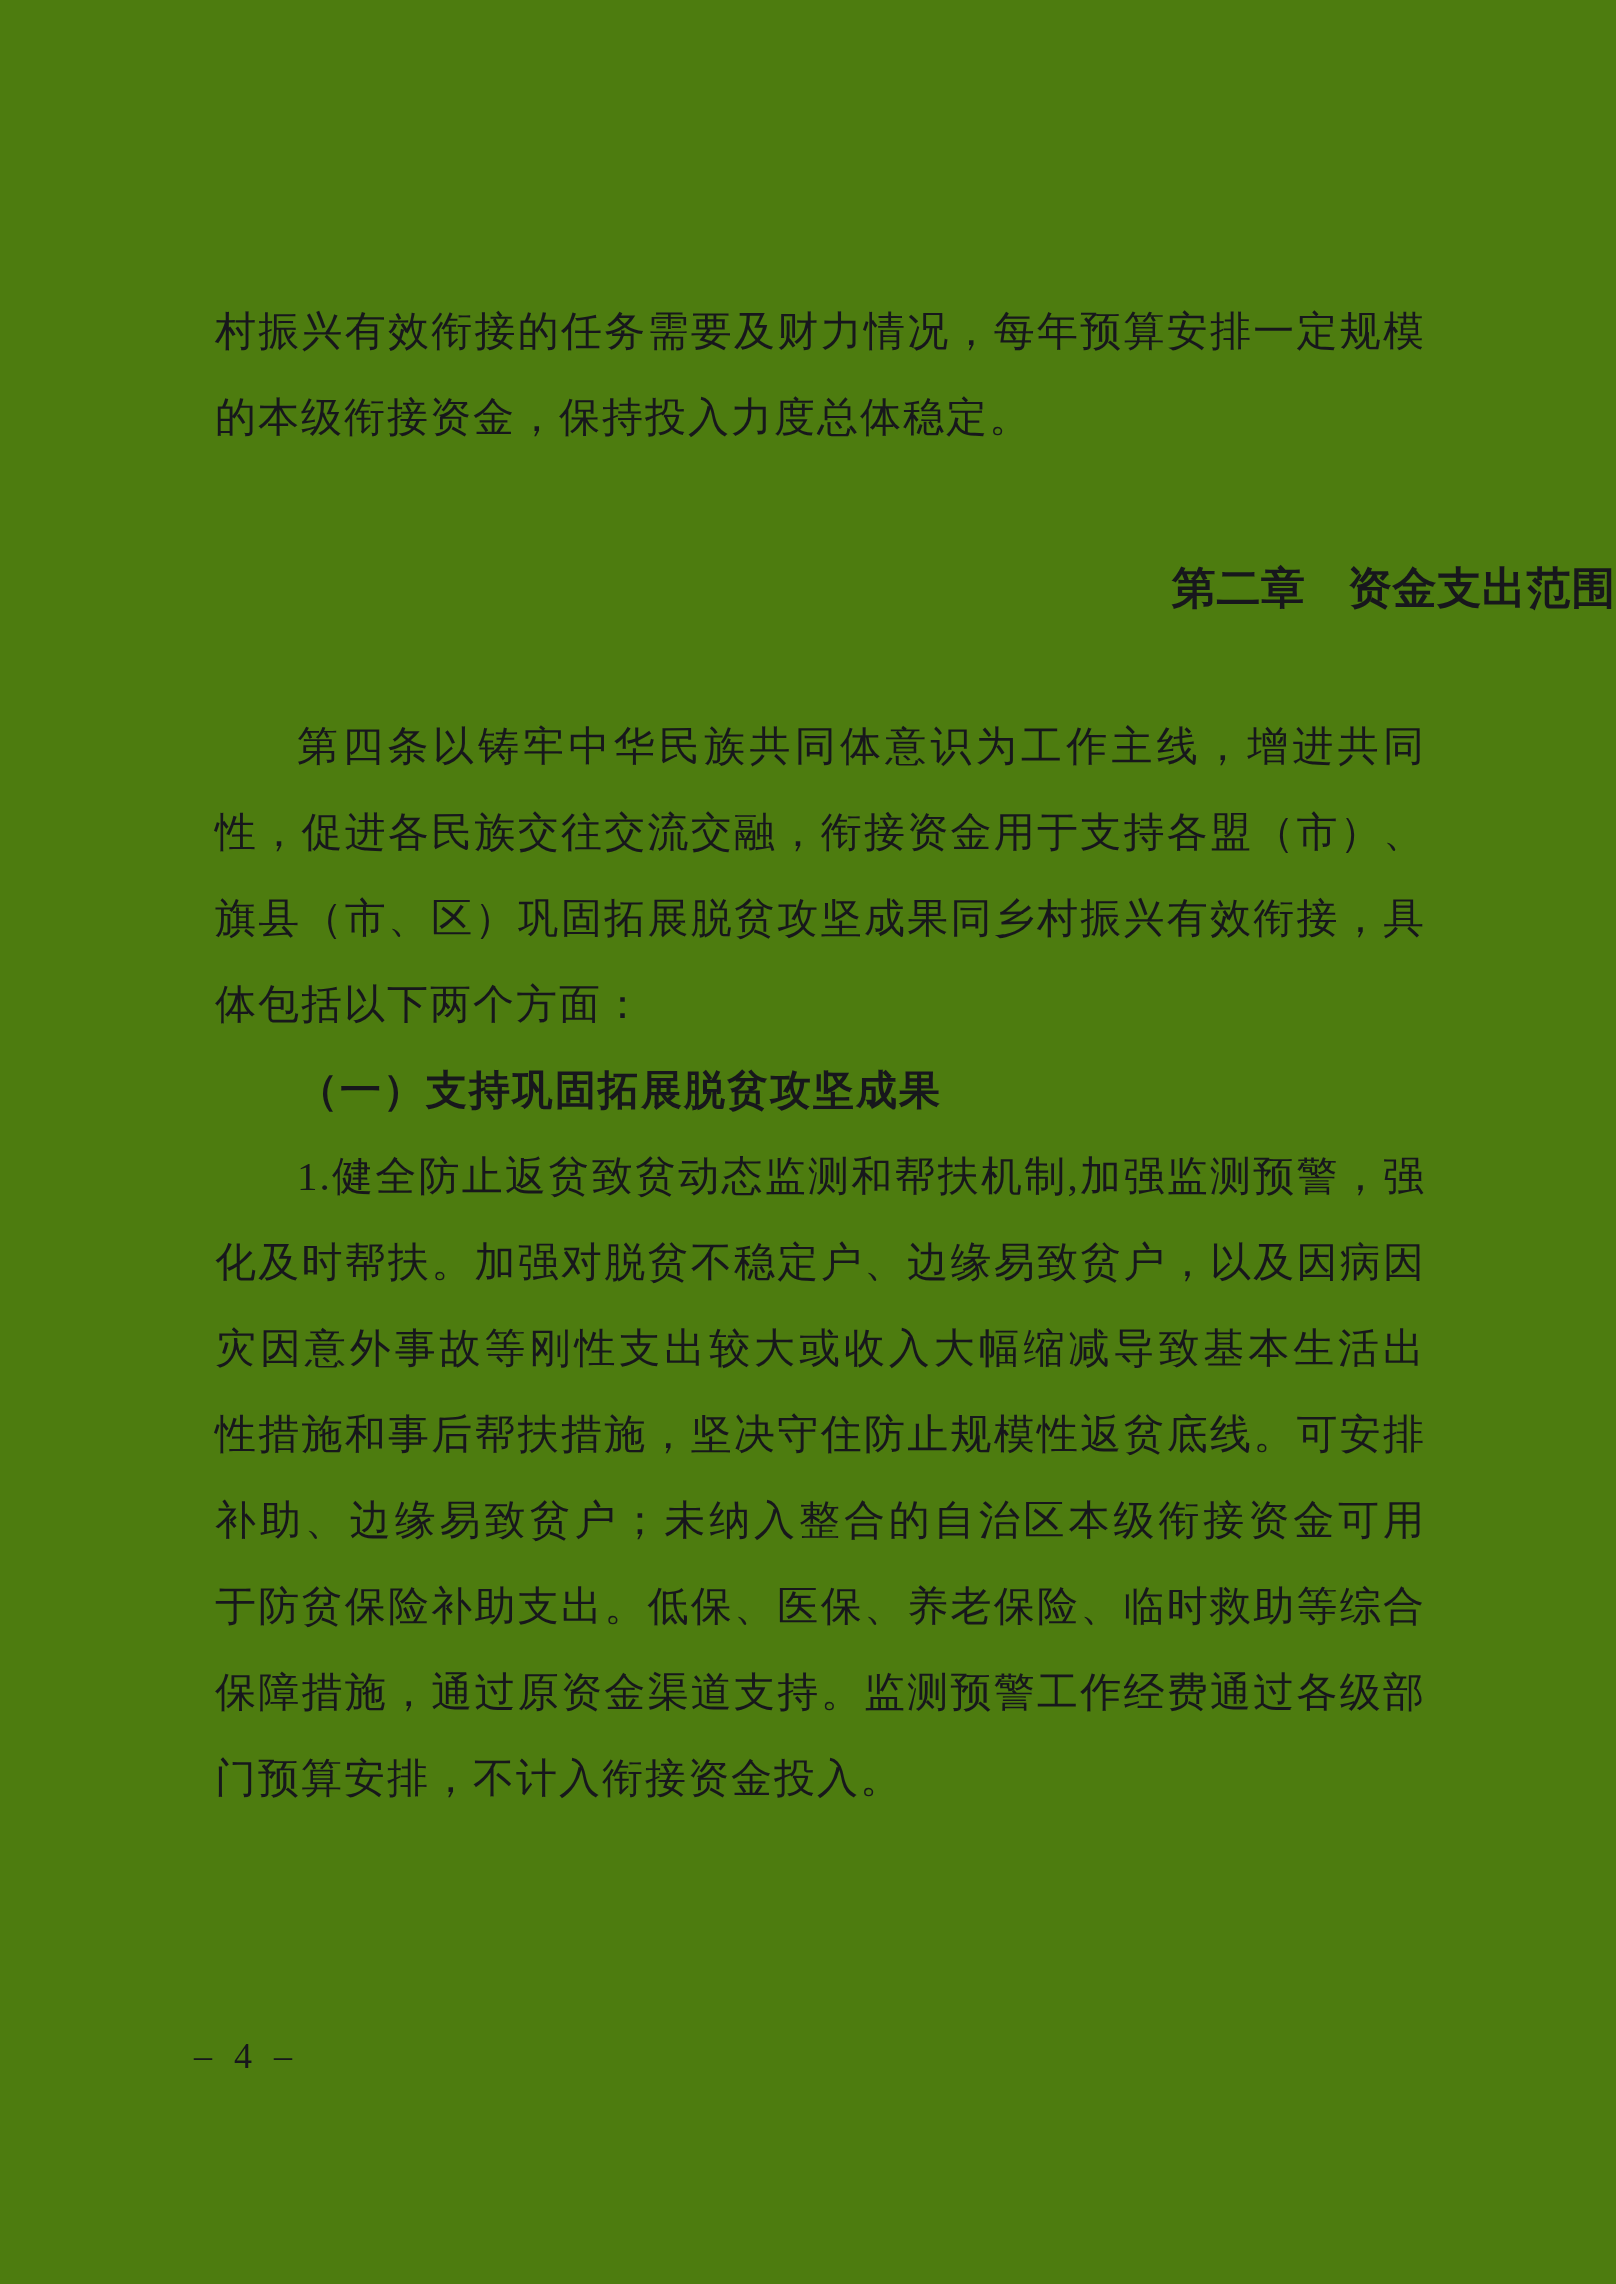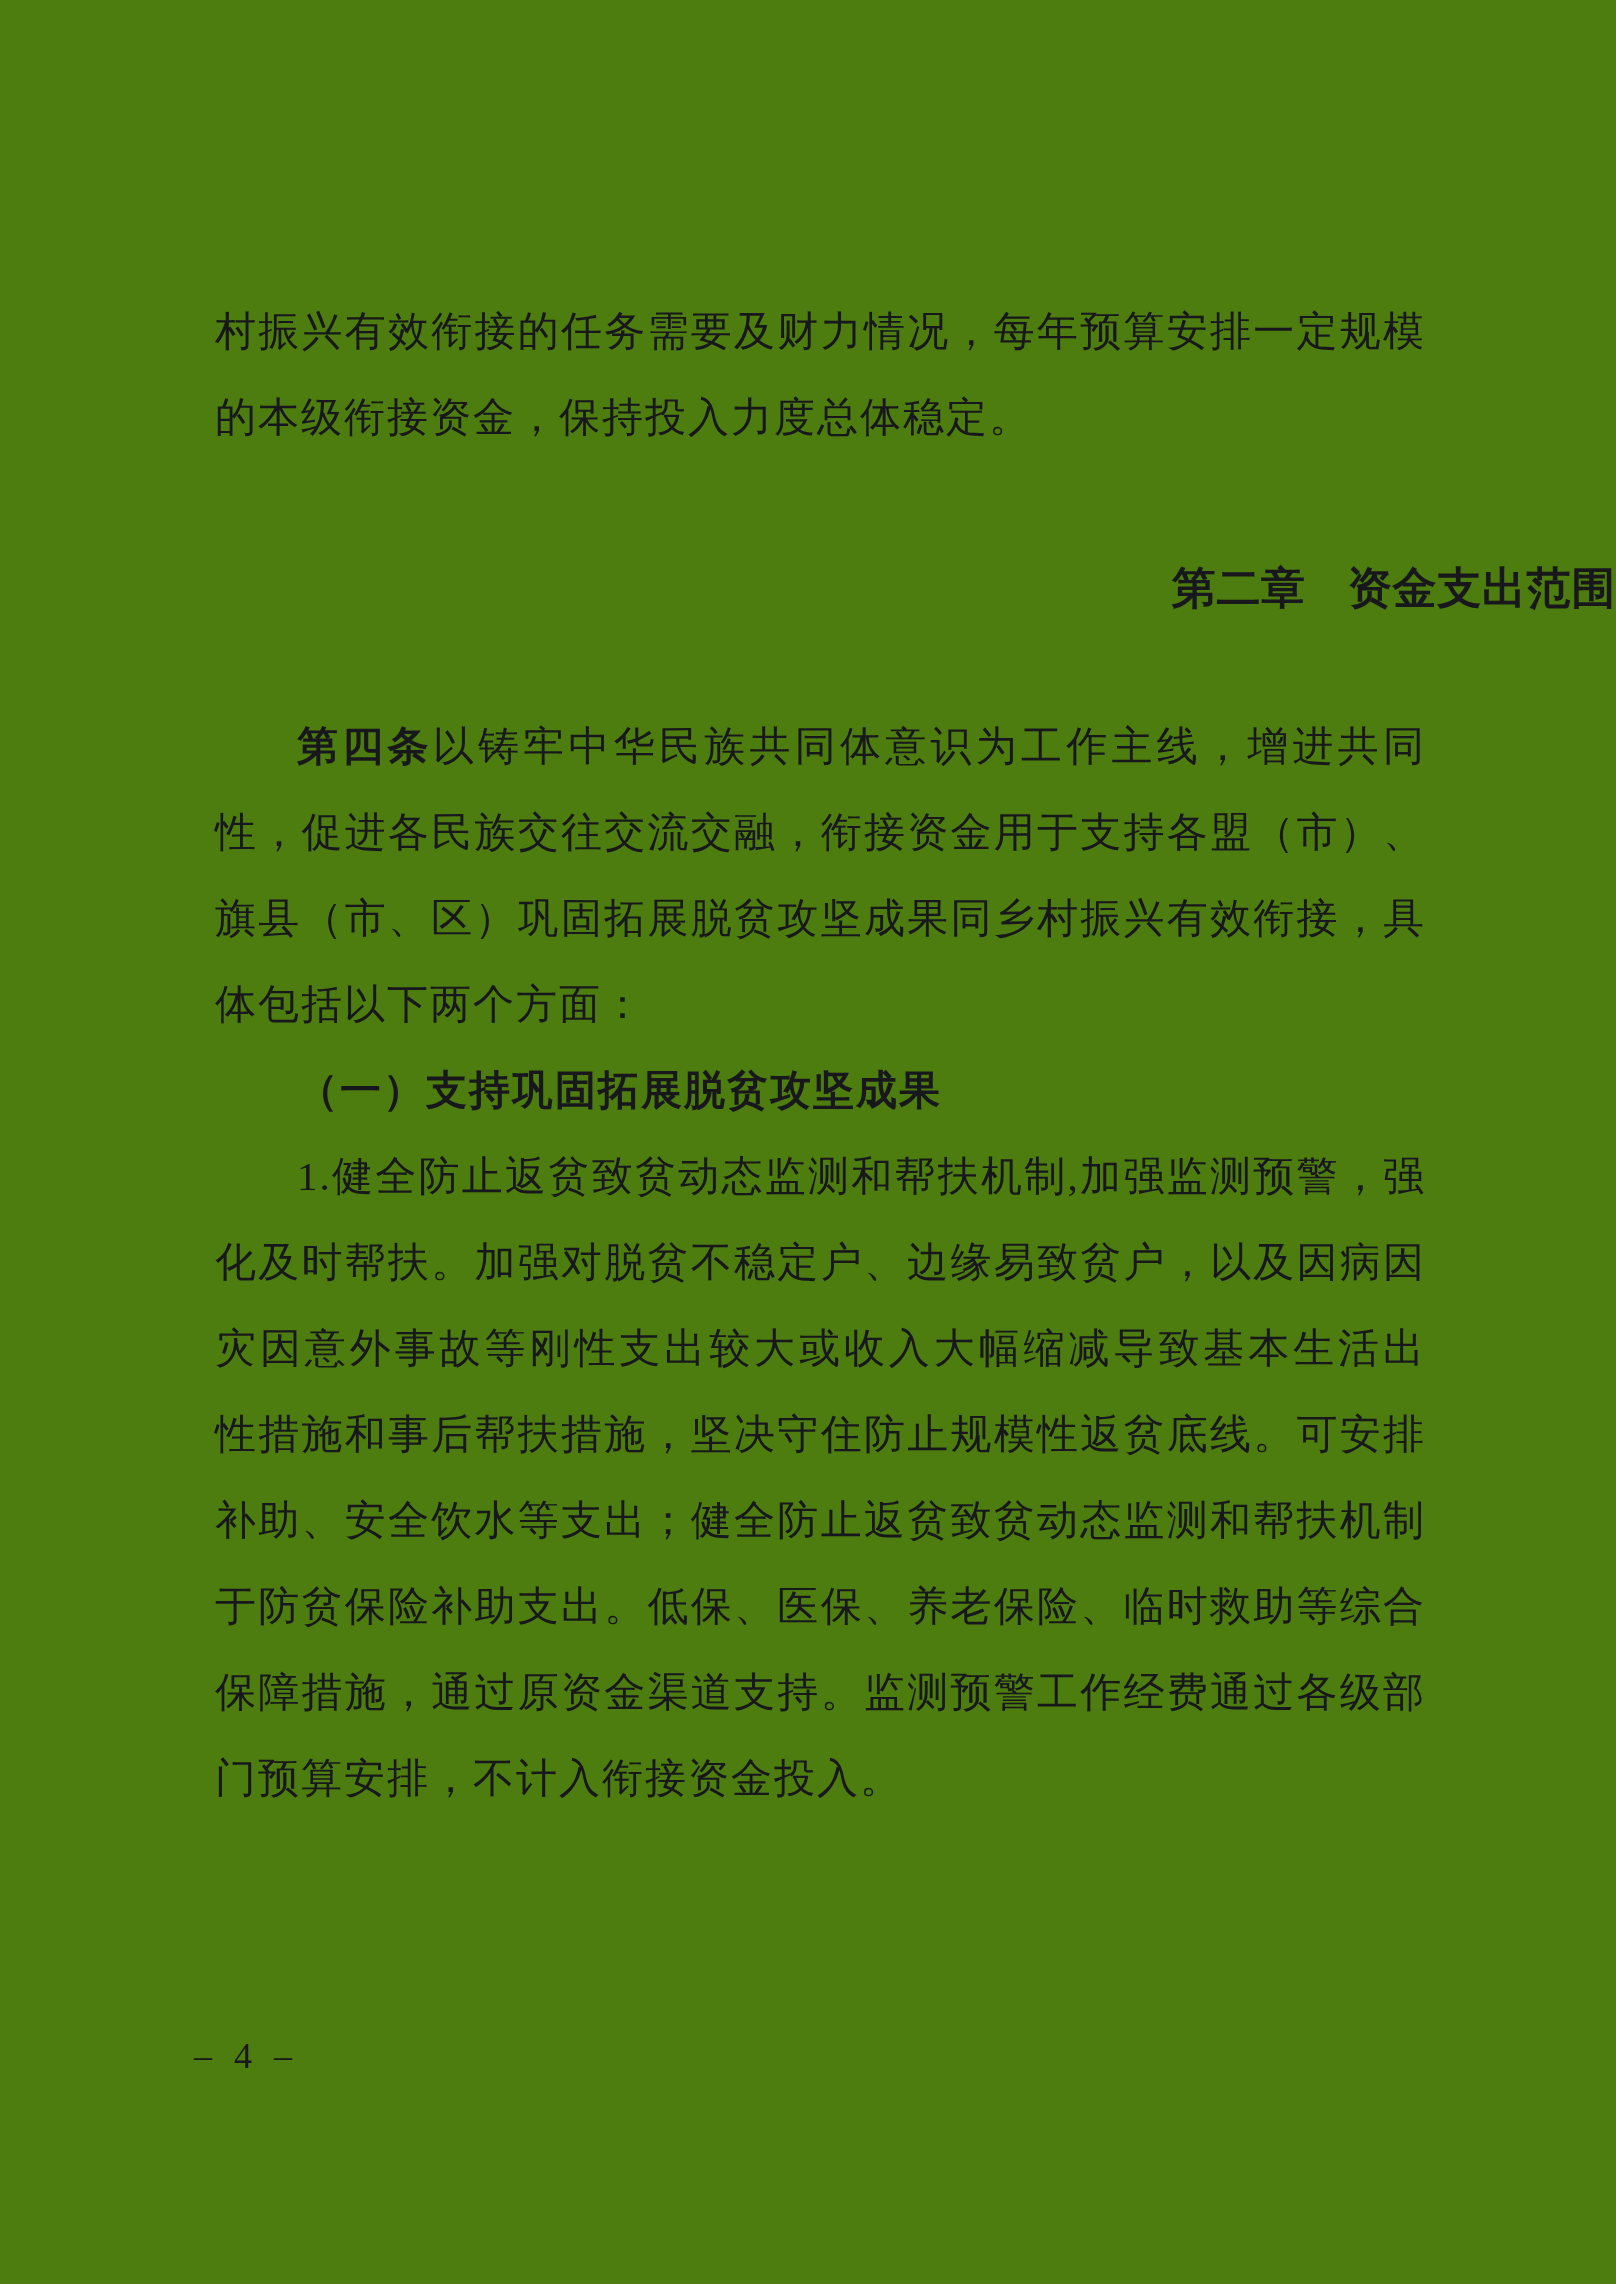--- a/index.html
+++ b/index.html
@@ -49,21 +49,21 @@
     font-weight: bold;
     font-family: "Liberation Sans", "DejaVu Sans", sans-serif;
     letter-spacing: 0.7px;
     margin: 0;
   }
   .chapter-gap {
     display: inline-block;
     width: 42px;
   }
   .term {
-    font-weight: bold;
+    font-weight: normal;
     font-family: "Liberation Sans", "DejaVu Sans", sans-serif;
   }
   .item-heading {
     font-weight: bold;
   }
   .page-number {
     position: absolute;
     left: 194px;
     top: 2033px;
     font-size: 36px;
@@ -93,21 +93,21 @@
     <div class="line fill">性，促进各民族交往交流交融，衔接资金用于支持各盟（市）、</div>
     <div class="line fill">旗县（市、区）巩固拓展脱贫攻坚成果同乡村振兴有效衔接，具</div>
     <div class="line">体包括以下两个方面：</div>
 
     <div class="line indent item-heading">（一）支持巩固拓展脱贫攻坚成果</div>
 
     <div class="line fill indent">1.健全防止返贫致贫动态监测和帮扶机制,加强监测预警，强</div>
     <div class="line fill">化及时帮扶。加强对脱贫不稳定户、边缘易致贫户，以及因病因</div>
     <div class="line fill">灾因意外事故等刚性支出较大或收入大幅缩减导致基本生活出</div>
     <div class="line fill">性措施和事后帮扶措施，坚决守住防止规模性返贫底线。可安排</div>
-    <div class="line fill">补助、安全饮水等支出；健全防止返贫致贫动态监测和帮扶机制</div>
+    <div class="line fill">补助、边缘易致贫户；未纳入整合的自治区本级衔接资金可用</div>
     <div class="line fill">于防贫保险补助支出。低保、医保、养老保险、临时救助等综合</div>
     <div class="line fill">保障措施，通过原资金渠道支持。监测预警工作经费通过各级部</div>
     <div class="line">门预算安排，不计入衔接资金投入。</div>
   </div>
 
   <div class="page-number">– 4 –</div>
 
 </div>
 
 

